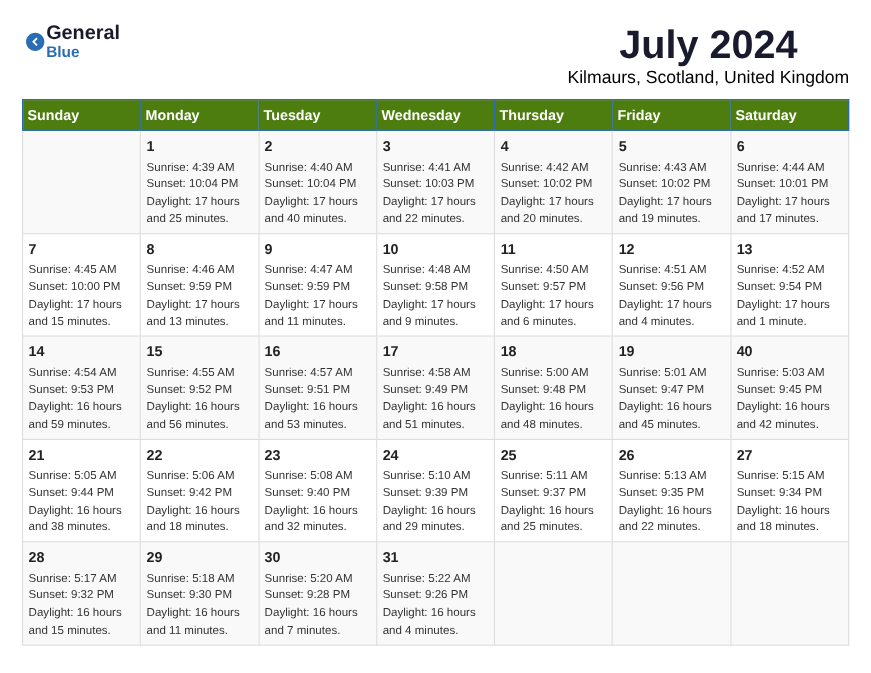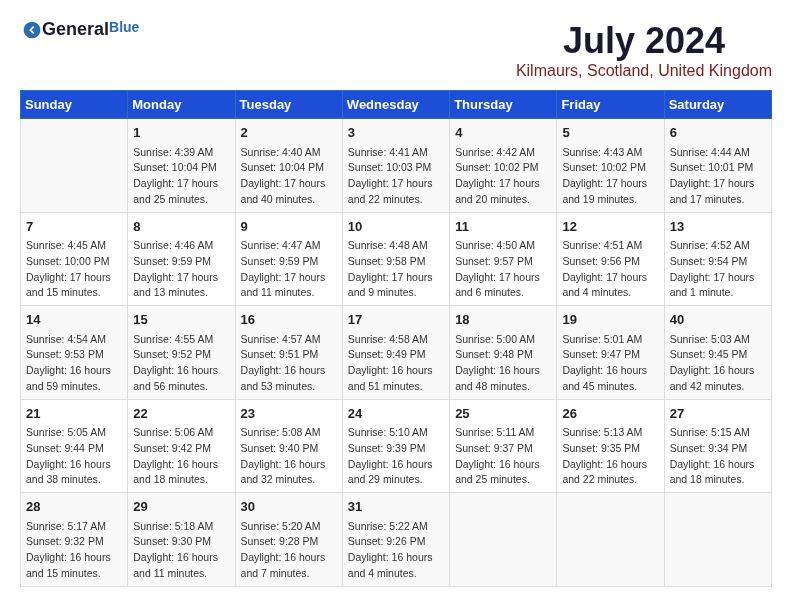--- a/index.html
+++ b/index.html
@@ -15,21 +15,21 @@
       justify-content: space-between;
       align-items: flex-start;
       margin-bottom: 10px;
     }
     .logo {
       display: flex;
       align-items: center;
     }
     .logo-text {
       display: flex;
-      flex-direction: row;
+      flex-direction: column;
       line-height: 1.1;
     }
     .logo-general {
       font-size: 18px;
       font-weight: bold;
       color: #1a1a2e;
     }
     .logo-blue {
       font-size: 14px;
       font-weight: bold;
@@ -44,30 +44,30 @@
       text-align: center;
       margin-left: 14px;
     }
     .month-title {
       font-size: 36px;
       font-weight: bold;
       color: #1a1a2e;
     }
     .location-title {
       font-size: 16px;
-      color: #7f1d1d;
+      color: #000000;
       font-weight: normal;
     }
     table {
       width: 100%;
       border-collapse: collapse;
       font-size: 11px;
     }
     thead tr {
-      background-color: #1d4ed8;
+      background-color: #4d7c0f;
       color: white;
     }
     thead th {
       padding: 6px 4px;
       text-align: left;
       font-size: 13px;
       font-weight: bold;
       border: 1px solid #2a6db5;
     }
     tbody tr {

